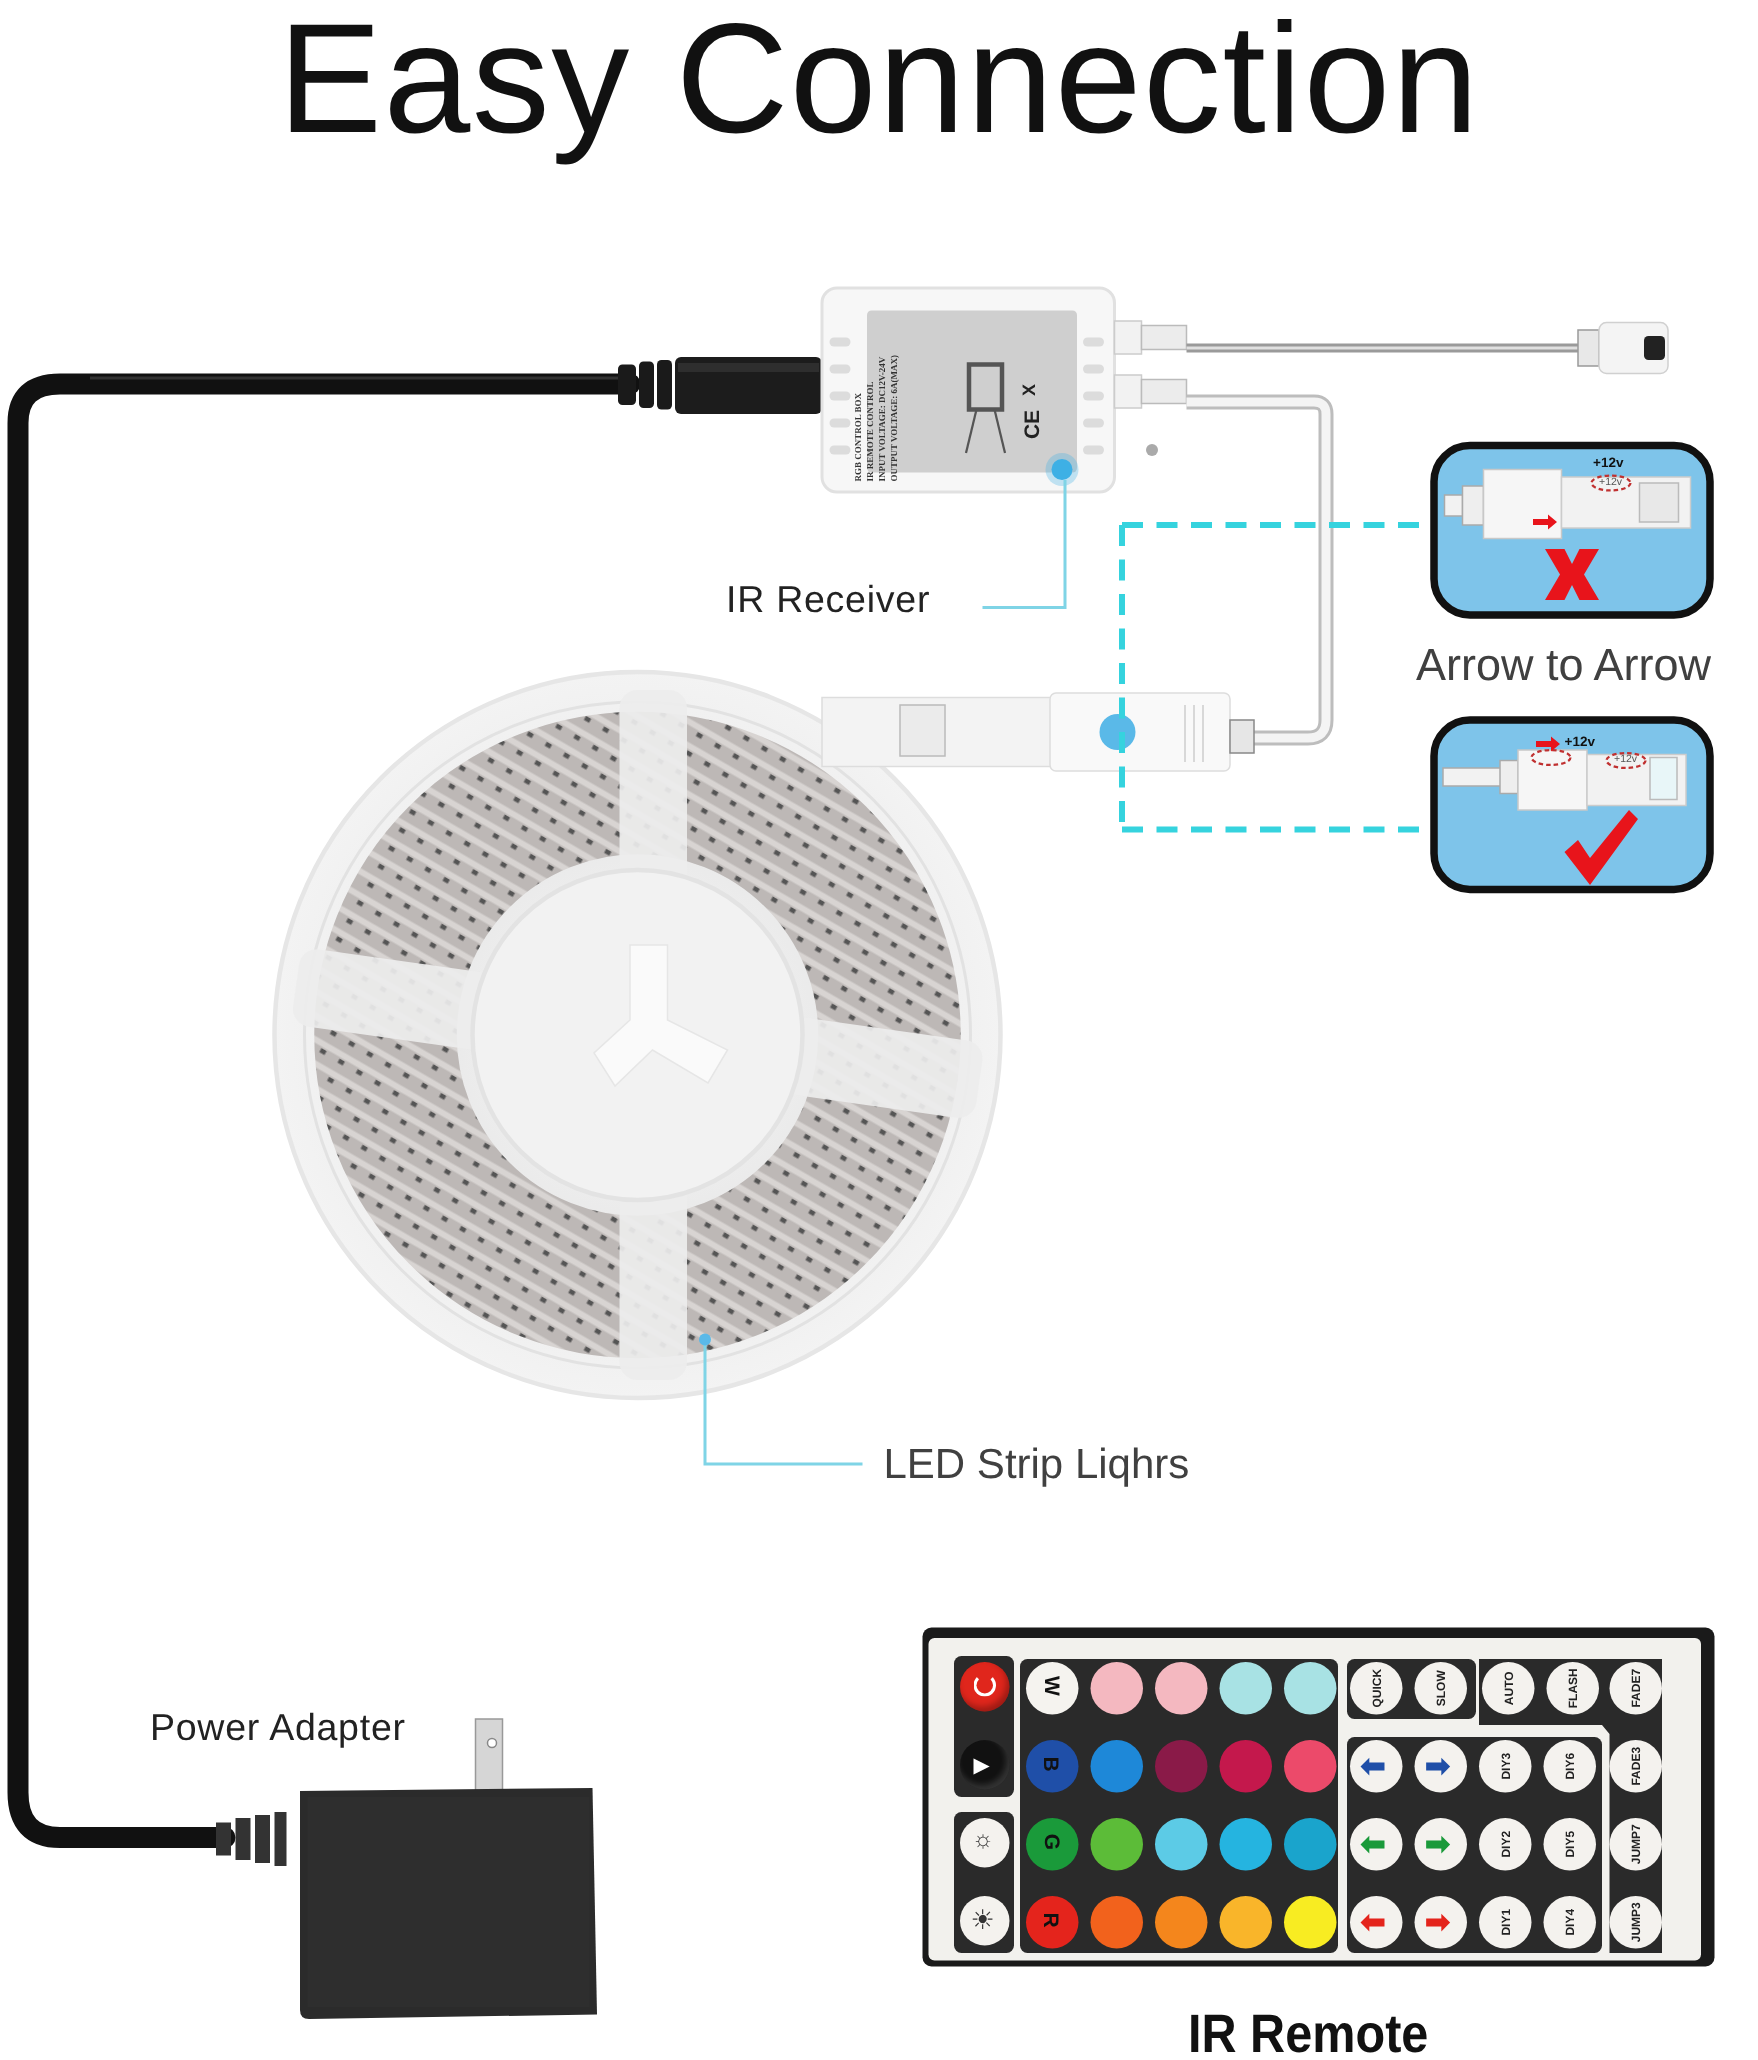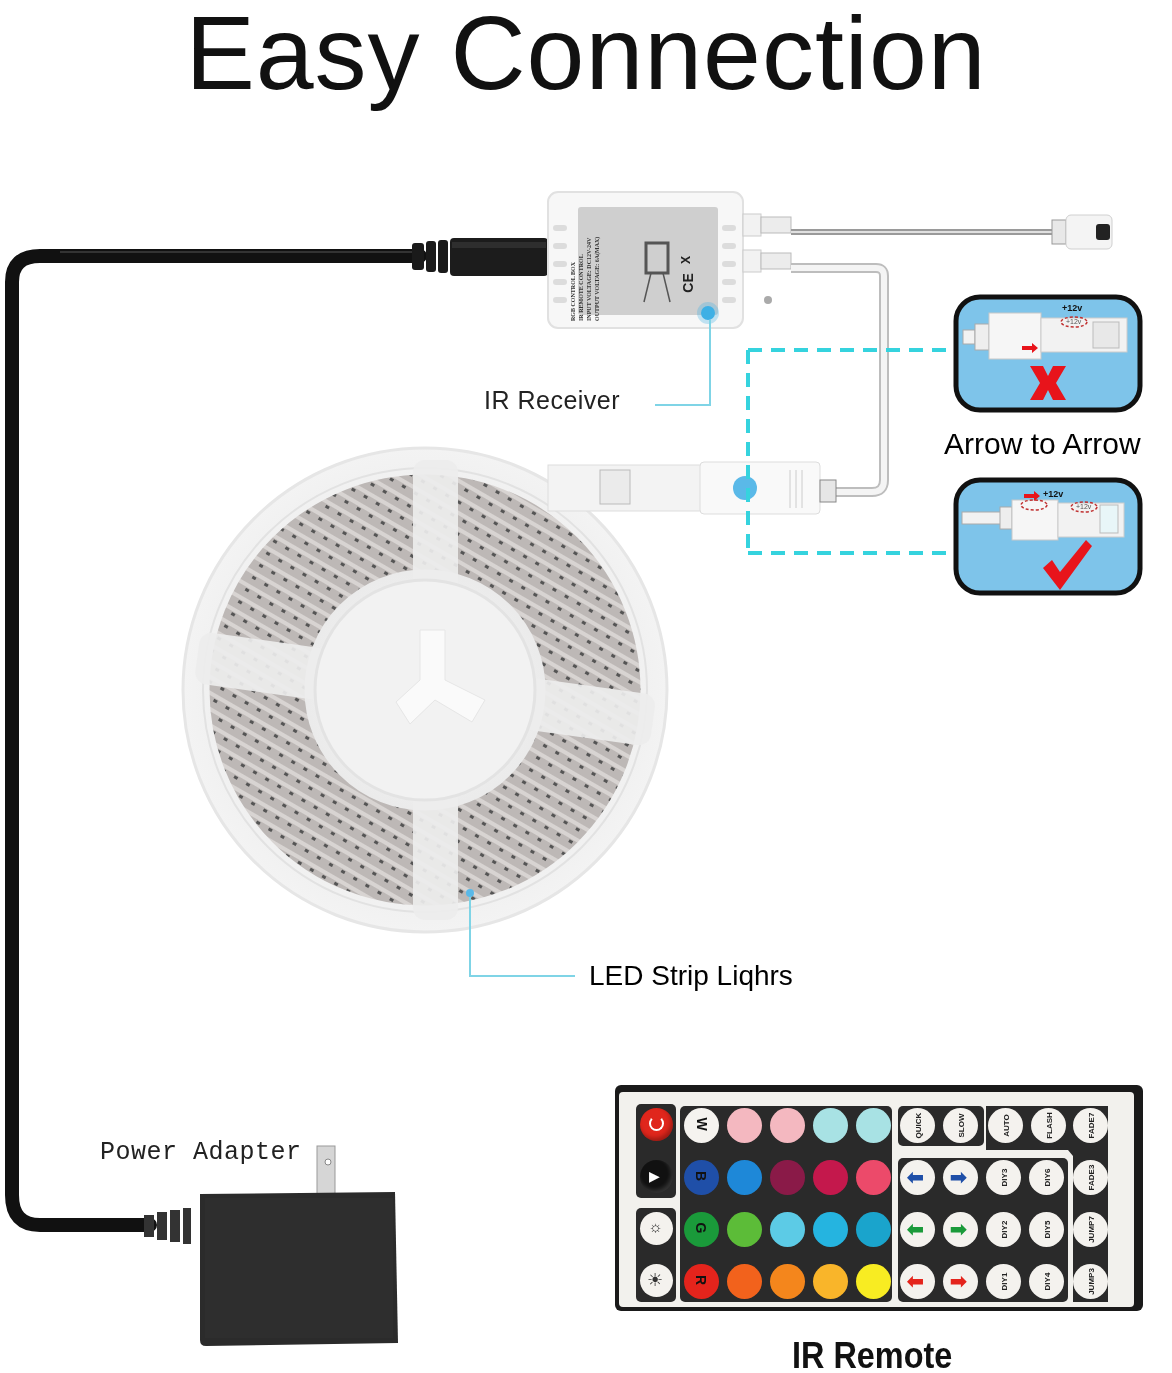--- a/index.html
+++ b/index.html
@@ -1,20 +1,20 @@
 <!DOCTYPE html>
 <html><head>
 <meta charset="utf-8">
 <style>
   html,body{margin:0;padding:0;background:#fff;}
   body{width:1172px;height:1373px;position:relative;overflow:hidden;font-family:"Liberation Sans",sans-serif;}
   .abs{position:absolute;}
   .title{left:0;top:-6px;width:1172px;text-align:center;font-size:104px;color:#111;letter-spacing:1px;font-family:"Liberation Sans",sans-serif;}
   .label{font-size:25px;color:#222;letter-spacing:0.5px;}
-  .label-lg{font-size:30px;color:#000000;}
+  .label-lg{font-size:30px;color:#404040;}
   .remote-label{font-size:36px;color:#111;font-weight:bold;font-family:"Liberation Sans",sans-serif;transform:scaleX(0.9);transform-origin:left;}
   svg{position:absolute;left:0;top:0;}
   .btn-text{font-family:"Liberation Sans",sans-serif;font-weight:bold;}
 </style>
 </head>
 <body>
 
 <div class="abs title">Easy Connection</div>
 
 <svg width="1172" height="1373" viewBox="0 0 1172 1373">
@@ -170,21 +170,21 @@
 <div class="abs" style="left:682px;top:253px;font-size:12px;font-weight:bold;color:#222;transform:rotate(-90deg);">X</div>
 
 <div class="abs" style="left:1062px;top:303px;font-size:9px;font-weight:bold;color:#111;">+12v</div>
 <div class="abs" style="left:1066px;top:318px;font-size:7px;color:#555;">+12v</div>
 <div class="abs" style="left:1043px;top:489px;font-size:9px;font-weight:bold;color:#111;">+12v</div>
 <div class="abs" style="left:1076px;top:503px;font-size:7px;color:#555;">+12v</div>
 
 <div class="abs label" style="left:484px;top:386px;">IR Receiver</div>
 <div class="abs label-lg" style="left:944px;top:427px;">Arrow to Arrow</div>
 <div class="abs label-lg" style="left:589px;top:960px;font-size:28px;">LED Strip Liqhrs</div>
-<div class="abs label" style="left:100px;top:1138px;font-family:Liberation Mono, monospace;">Power Adapter</div>
+<div class="abs label" style="left:100px;top:1138px;">Power Adapter</div>
 <div class="abs remote-label" style="left:792px;top:1335px;">IR Remote</div>
 
 <div class="abs" style="left:0;top:0;width:1172px;height:1373px;">
 
   <div class="abs" style="left:640px;top:1108px;width:33px;height:33px;border-radius:50%;background:#e0261c;box-shadow:inset -2px -3px 4px rgba(0,0,0,.3);">
     <span style="position:absolute;left:9px;top:8px;width:11px;height:11px;border:2px solid #fff;border-radius:50%;border-top-color:transparent;"></span>
   </div>
   <div class="abs" style="left:640px;top:1160px;width:33px;height:33px;border-radius:50%;background:#111;box-shadow:inset -2px -3px 4px rgba(255,255,255,.15);">
     <span style="position:absolute;left:9px;top:8px;color:#fff;font-size:14px;">▶</span>
   </div>

